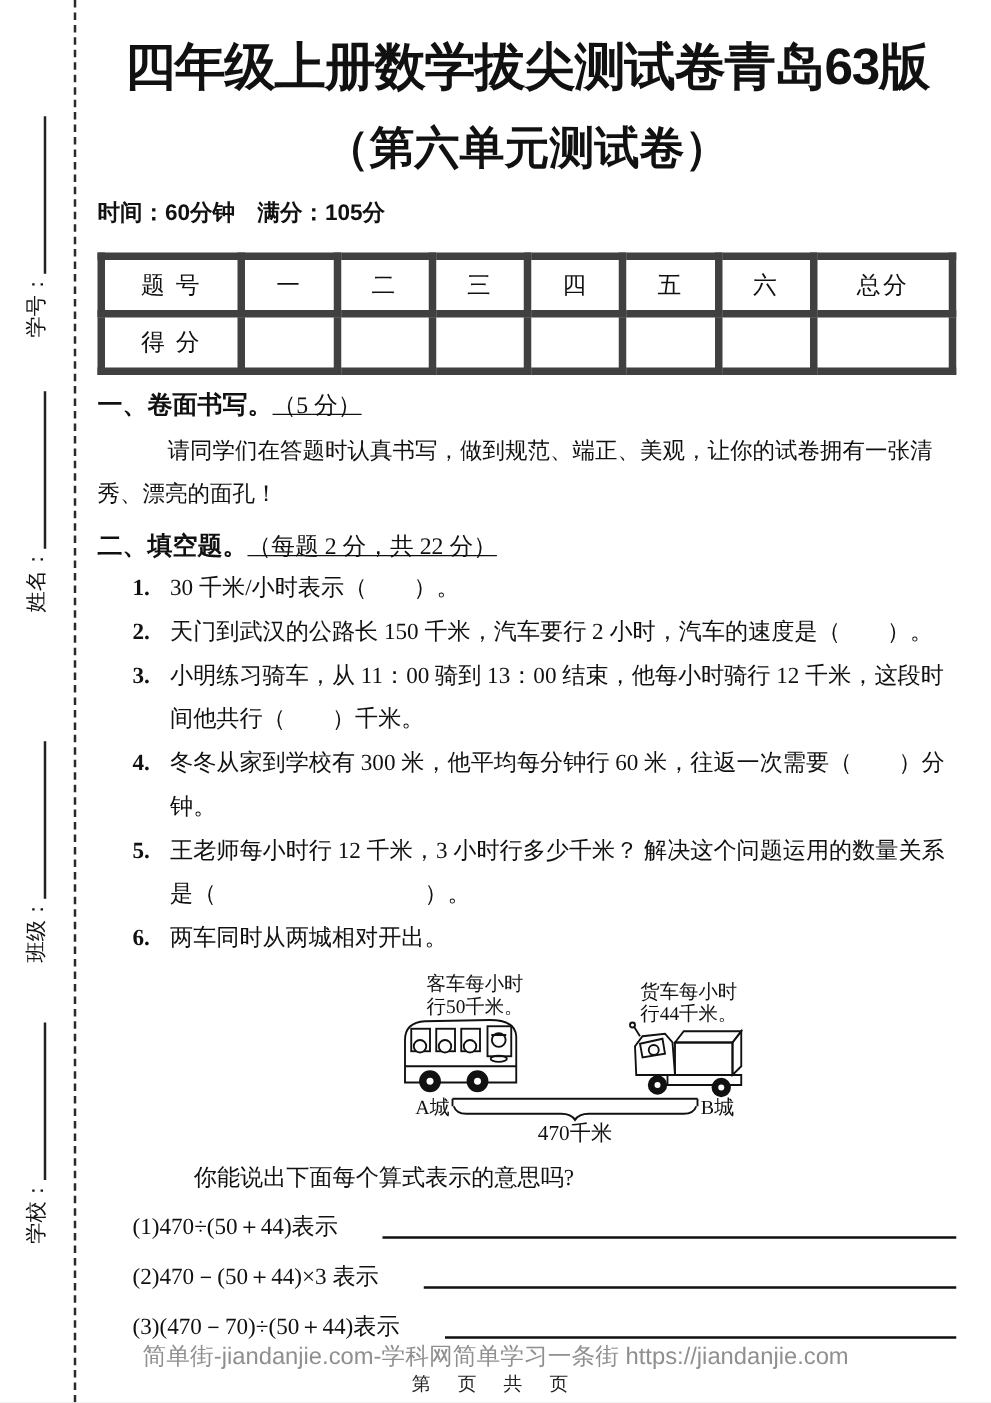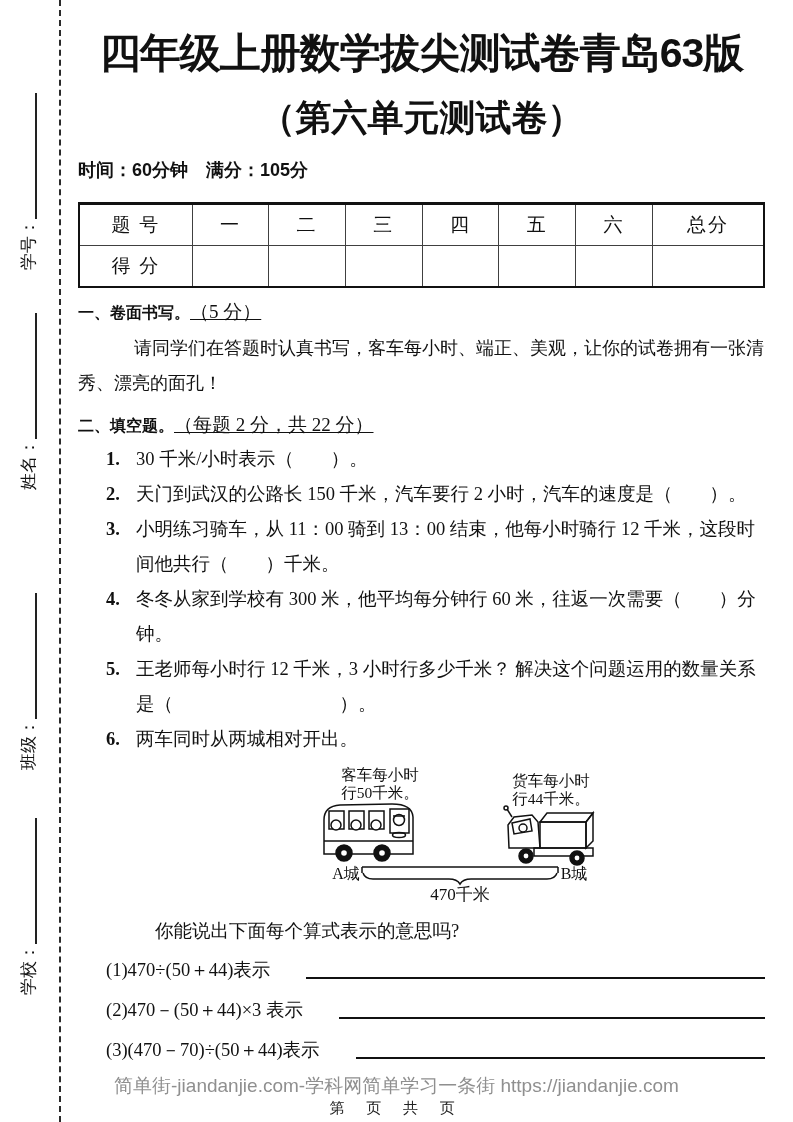--- a/index.html
+++ b/index.html
@@ -41,27 +41,27 @@
   .exam-info{
     margin:16px 0 12px;text-align:left;
     font-family:"Liberation Sans","DejaVu Sans",sans-serif;
     font-weight:bold;font-size:18px;line-height:24px;
   }
   table.score{
     margin-top:20px;width:100%;border-collapse:collapse;
     border:2px solid #111;border-top-width:3px;
   }
   table.score td{
-    border:1px solid #404040;height:38px;text-align:center;
+    border:6px solid #404040;height:38px;text-align:center;
     font-size:19px;letter-spacing:2px;
   }
   .sec-heading{margin-top:12px;font-size:19px;line-height:24px;}
   .sec-heading .sec-title{
     font-family:"Liberation Sans","DejaVu Sans",sans-serif;
-    font-weight:bold;font-size:16px;margin-top:48px;
+    font-weight:bold;font-size:20px;margin-top:48px;
   }
   .sec-heading .sec-points{font-size:19px;text-decoration:underline;}
   .para{
     margin-top:6px;font-size:18px;line-height:35px;
     text-indent:56px;
   }
   .questions{margin-top:4px;}
   .q{display:flex;font-size:18.5px;line-height:35px;}
   .qnum{flex:none;margin-left:28px;width:30px;font-weight:bold;}
   .qtext{flex:1;}
@@ -145,21 +145,21 @@
         <td></td>
         <td></td>
         <td></td>
       </tr>
     </tbody>
       </table>
 
     <div class="sec-heading">
       <span class="sec-title">一、卷面书写。</span><span class="sec-points">（5 分）</span>
     </div>
-    <div class="para">请同学们在答题时认真书写，客车每小时、端正、美观，让你的试卷拥有一张清秀、漂亮的面孔！</div>
+    <div class="para">请同学们在答题时认真书写，做到规范、端正、美观，让你的试卷拥有一张清秀、漂亮的面孔！</div>
 
     <div class="sec-heading">
       <span class="sec-title">二、填空题。</span><span class="sec-points">（每题 2 分，共 22 分）</span>
     </div>
 
     <div class="questions">
       <div class="q">
         <span class="qnum">1.</span>
         <span class="qtext">30 千米/小时表示（　　）。</span>
       </div>

